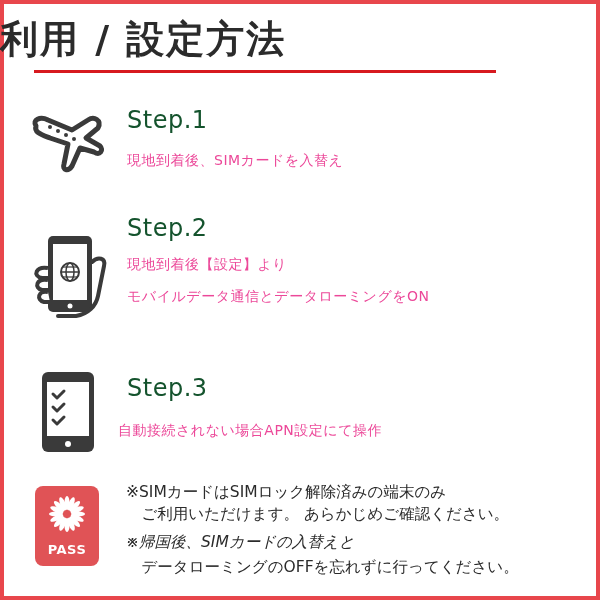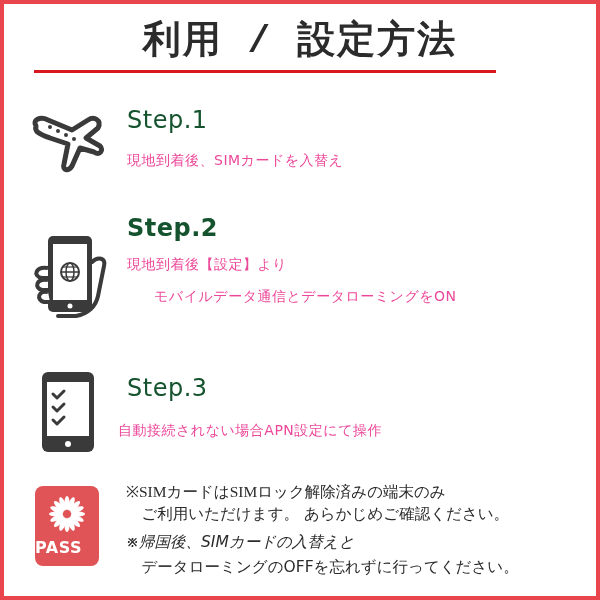--- a/index.html
+++ b/index.html
@@ -3,22 +3,22 @@
   <meta charset="utf-8">
   <style>
     * { margin: 0; padding: 0; box-sizing: border-box; }
     html, body { width: 600px; height: 600px; background: #ffffff; overflow: hidden; }
     body { font-family: "DejaVu Sans", "Liberation Sans", sans-serif; color: #2b2b2b; }
     .frame {
       position: absolute; left: 0; top: 0; width: 600px; height: 600px;
       border: 4px solid #e8464c;
     }
     .title {
-      position: absolute; left: 0; top: 14px; width: 600px; text-align: center;
-      font-size: 38px; font-weight: bold; letter-spacing: 2px; color: #2b2b2b; font-family: Liberation Mono, monospace;
+      position: absolute; left: 0; top: 14px; width: 600px; 
+      font-size: 38px; font-weight: bold; letter-spacing: 2px; color: #2b2b2b;
     }
     .title-rule {
       position: absolute; left: 34px; top: 70px; width: 462px; height: 3px;
       background: #d7191f;
     }
     .icon { position: absolute; }
     .step-label {
       position: absolute; font-family: "DejaVu Sans", sans-serif; font-size: 24px; color: #14532d;
       letter-spacing: 0.5px;
     }
@@ -27,22 +27,22 @@
       letter-spacing: 0.5px;
     }
     .note {
       position: absolute; font-size: 15.5px; color: #2b2b2b; white-space: nowrap; line-height: 22px;
     }
     .pass-badge {
       position: absolute; left: 35px; top: 486px; width: 64px; height: 80px;
       background: #e05356; border-radius: 8px;
     }
     .pass-label {
-      position: absolute; left: 0; width: 64px; bottom: 9px; 
-      font-family: "DejaVu Sans", sans-serif; font-weight: bold; font-size: 16px; color: #ffffff;
+      position: absolute; left: 0; width: 64px; bottom: 9px; text-align: center;
+      font-family: "DejaVu Sans", sans-serif; font-weight: bold; font-size: 13px; color: #ffffff;
       letter-spacing: 0.5px;
     }
   </style>
 </head>
 <body>
 
 <div class="frame"></div>
 
 <div class="title">利用 / 設定方法</div>
 <div class="title-rule"></div>
@@ -68,23 +68,23 @@
     <ellipse cx="42" cy="40" rx="4" ry="9" fill="none" stroke="#3a3a3a" stroke-width="1.5"></ellipse>
     <line x1="33" y1="40" x2="51" y2="40" stroke="#3a3a3a" stroke-width="1.5"></line>
     <line x1="34" y1="35" x2="50" y2="35" stroke="#3a3a3a" stroke-width="1.2"></line>
     <line x1="34" y1="45" x2="50" y2="45" stroke="#3a3a3a" stroke-width="1.2"></line>
     <path d="M64 30 C70 24, 78 26, 76 34 L70 64 C68 74, 60 82, 48 84 L30 84" fill="none" stroke="#3a3a3a" stroke-width="4" stroke-linecap="round"></path>
     <path d="M20 36 C8 34, 4 44, 14 46 L20 46" fill="#ffffff" stroke="#3a3a3a" stroke-width="4" stroke-linejoin="round"></path>
     <path d="M20 48 C8 46, 6 56, 14 58 L20 58" fill="#ffffff" stroke="#3a3a3a" stroke-width="4" stroke-linejoin="round"></path>
     <path d="M20 60 C10 58, 8 68, 16 70 L22 70" fill="#ffffff" stroke="#3a3a3a" stroke-width="4" stroke-linejoin="round"></path>
   </svg>
 </div>
-<div class="step-label" style="left:127px; top:214px;font-weight:bold;">Step.2</div>
+<div class="step-label" style="left:127px; top:214px;">Step.2</div>
 <div class="step-text" style="left:127px; top:256px;">現地到着後【設定】より</div>
-<div class="step-text" style="left:127px; top:288px;margin-left:27px;">モバイルデータ通信とデータローミングをON</div>
+<div class="step-text" style="left:127px; top:288px;">モバイルデータ通信とデータローミングをON</div>
 
 <div class="icon" style="left:40px; top:370px; width:56px; height:84px;">
   <svg width="56" height="84" viewBox="0 0 56 84">
     <rect x="2" y="2" width="52" height="80" rx="6" fill="#3a3a3a"></rect>
     <rect x="7" y="12" width="42" height="54" fill="#ffffff"></rect>
     <circle cx="28" cy="74" r="3" fill="#ffffff"></circle>
     <polyline points="13,24 17,28 24,21" fill="none" stroke="#3a3a3a" stroke-width="3" stroke-linecap="round" stroke-linejoin="round"></polyline>
     <polyline points="13,37 17,41 24,34" fill="none" stroke="#3a3a3a" stroke-width="3" stroke-linecap="round" stroke-linejoin="round"></polyline>
     <polyline points="13,50 17,54 24,47" fill="none" stroke="#3a3a3a" stroke-width="3" stroke-linecap="round" stroke-linejoin="round"></polyline>
   </svg>
@@ -110,16 +110,16 @@
       <ellipse cx="0" cy="-11" rx="2.6" ry="7" transform="rotate(270)"></ellipse>
       <ellipse cx="0" cy="-11" rx="2.6" ry="7" transform="rotate(292.5)"></ellipse>
       <ellipse cx="0" cy="-11" rx="2.6" ry="7" transform="rotate(315)"></ellipse>
       <ellipse cx="0" cy="-11" rx="2.6" ry="7" transform="rotate(337.5)"></ellipse>
       <circle cx="0" cy="0" r="3" fill="#e05356"></circle>
     </g>
   </svg>
   <div class="pass-label">PASS</div>
 </div>
 
-<div class="note" style="left:126px; top:481px;font-family:Liberation Serif, serif;">※SIMカードはSIMロック解除済みの端末のみ</div>
+<div class="note" style="left:126px; top:481px;">※SIMカードはSIMロック解除済みの端末のみ</div>
 <div class="note" style="left:126px; top:503px;text-align:right;">　ご利用いただけます。 あらかじめご確認ください。</div>
 <div class="note" style="left:126px; top:531px;font-style:italic;">※帰国後、SIMカードの入替えと</div>
 <div class="note" style="left:126px; top:556px;">　データローミングのOFFを忘れずに行ってください。</div>
 
 </body></html>

